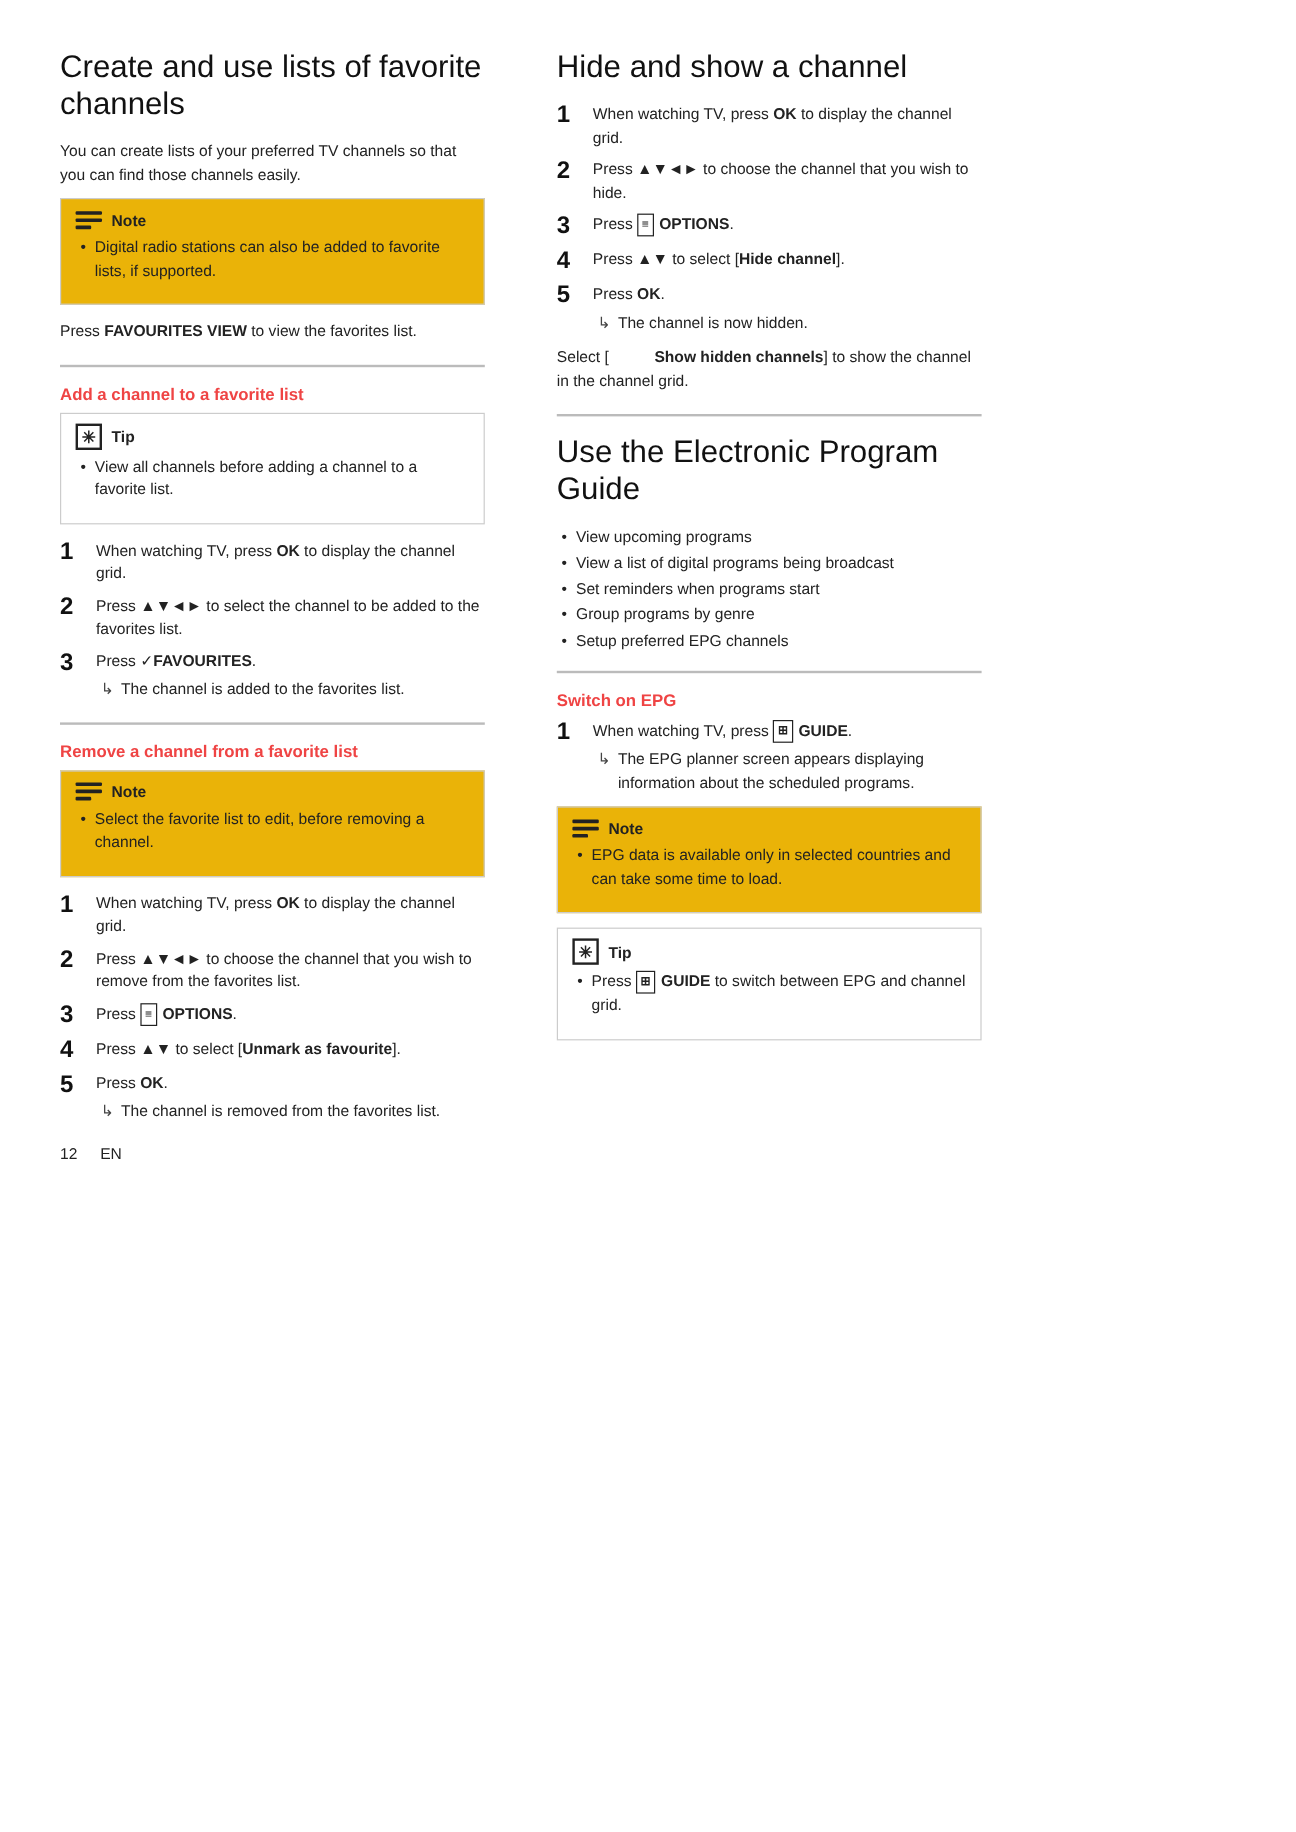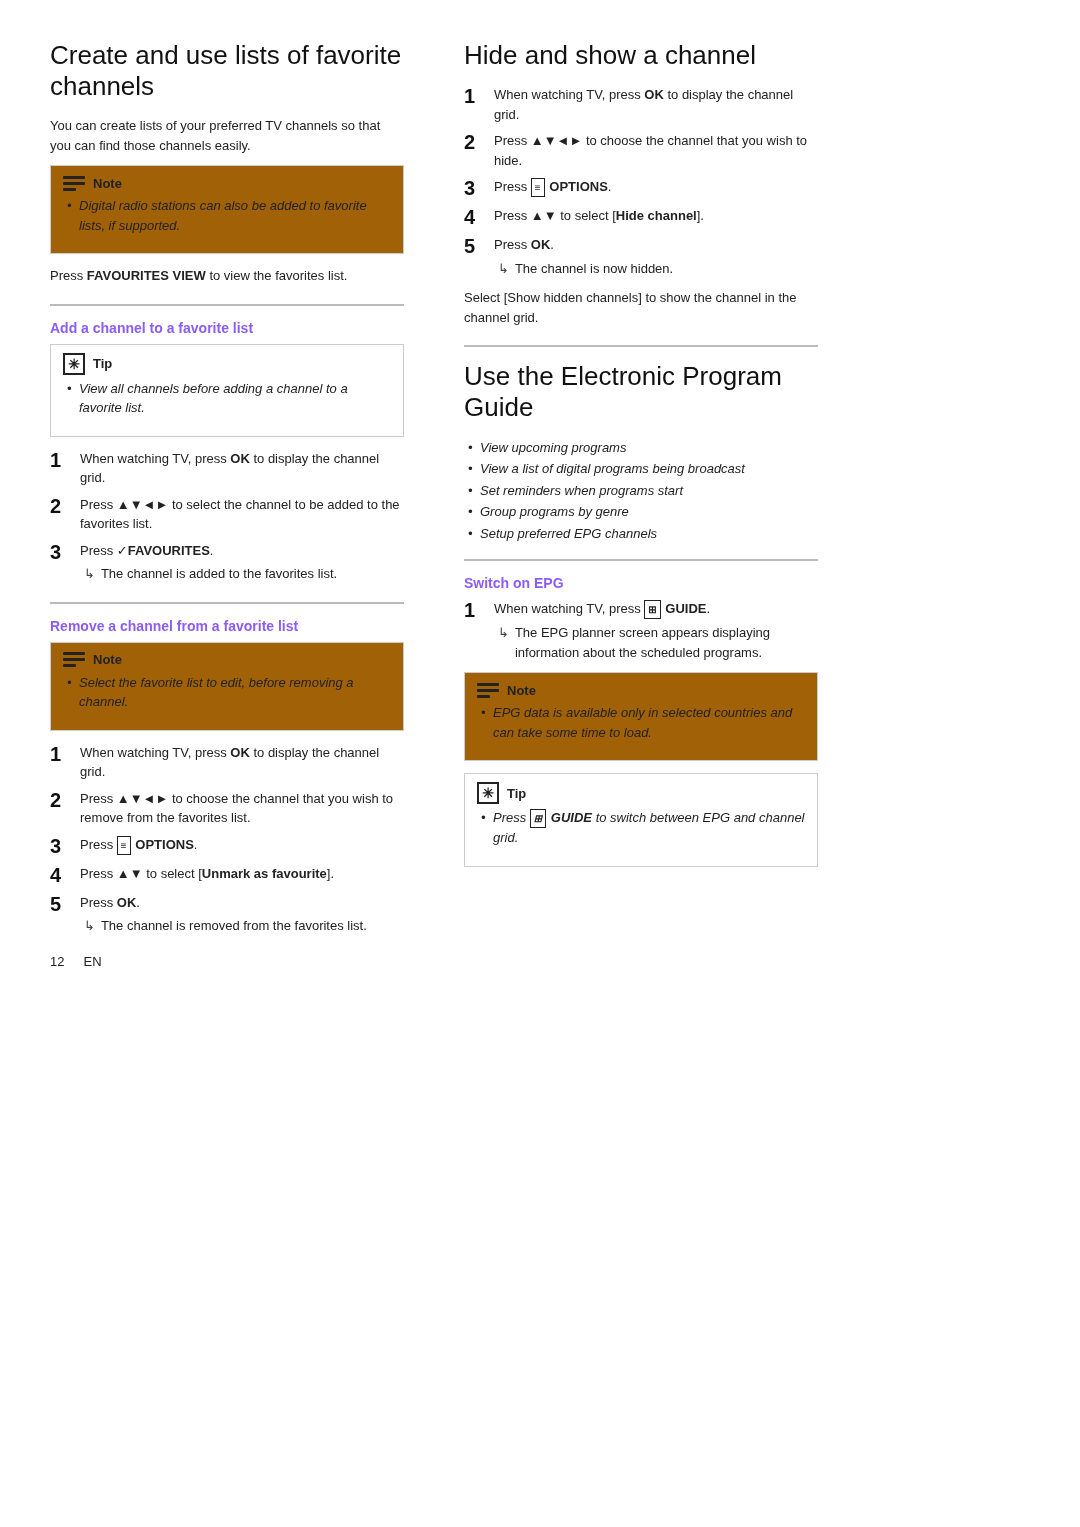--- a/index.html
+++ b/index.html
@@ -26,35 +26,35 @@
       font-size: 26px;
       font-weight: normal;
       line-height: 1.2;
       margin-bottom: 14px;
       color: #111;
     }
     h3 {
       font-size: 14px;
       font-weight: bold;
       margin-bottom: 8px;
-      color: #8b5cf6;
+      color: #ef4444;
     }
     p { margin-bottom: 10px; line-height: 1.5; }
     .section { margin-bottom: 18px; }
     .divider {
       border: none;
       border-top: 2px solid #bbb;
       margin: 16px 0 14px 0;
     }
 
     .note-box {
       border: 1px solid #ccc;
       padding: 8px 12px;
       margin-bottom: 12px;
-      background: #a16207;
+      background: #eab308;
     }
     .note-box .note-header {
       display: flex;
       align-items: center;
       gap: 8px;
       font-weight: bold;
       margin-bottom: 4px;
       font-size: 13px;
     }
     .note-icon {
@@ -124,38 +124,38 @@
       margin-top: 4px;
       margin-left: 0;
     }
     .arrow-right {
       font-size: 13px;
       margin-right: 6px;
       margin-left: 4px;
       color: #444;
     }
 
-    .bullet-list { list-style: none; padding: 0; margin-bottom: 10px; font-style: italic; }
+    .bullet-list { list-style: none; padding: 0; margin-bottom: 10px; }
     .bullet-list li {
       padding-left: 16px;
       position: relative;
       line-height: 1.5;
       margin-bottom: 2px;
     }
     .bullet-list li::before {
       content: "•";
       position: absolute;
       left: 4px;
     }
 
     kbd {
       font-weight: bold;
       font-family: Arial, sans-serif;
     }
-    .bold { font-weight: normal; }
+    .bold { font-weight: bold; padding-left: 38px; }
 
     .guide-icon {
       display: inline-block;
       border: 1.5px solid #222;
       padding: 1px 3px;
       font-size: 10px;
       font-weight: bold;
       vertical-align: middle;
       margin-right: 1px;
     }

